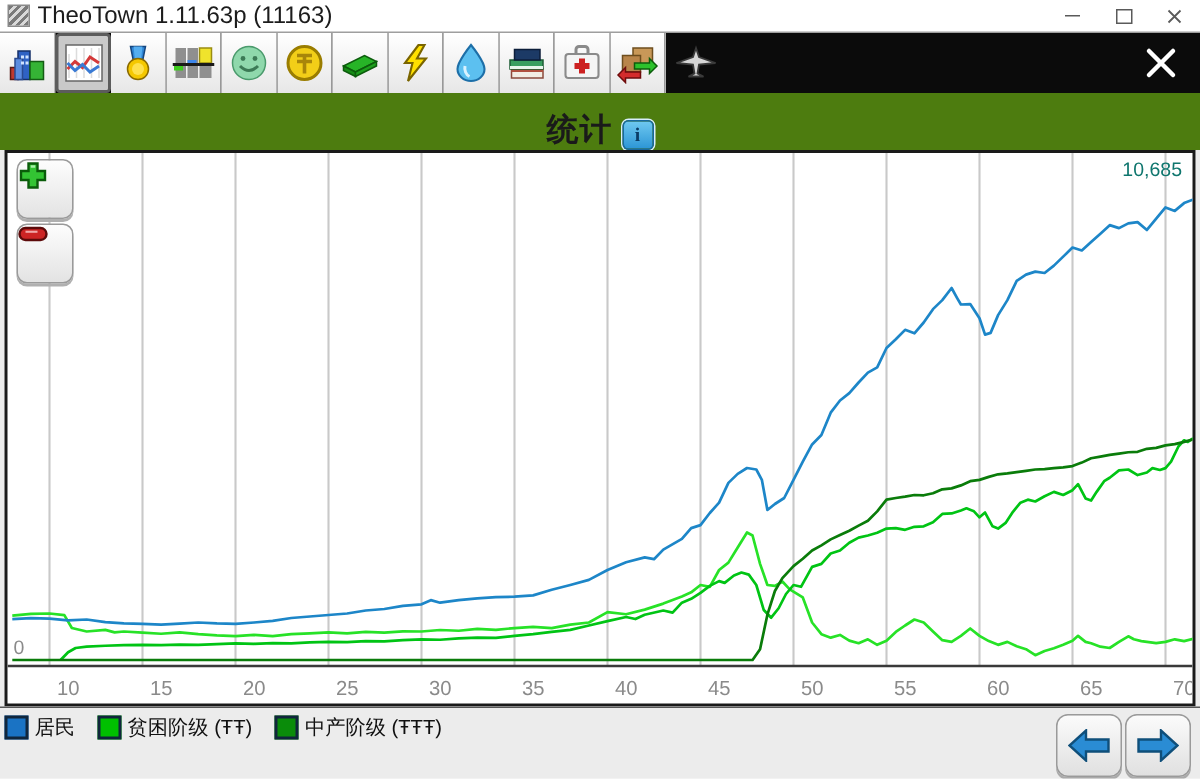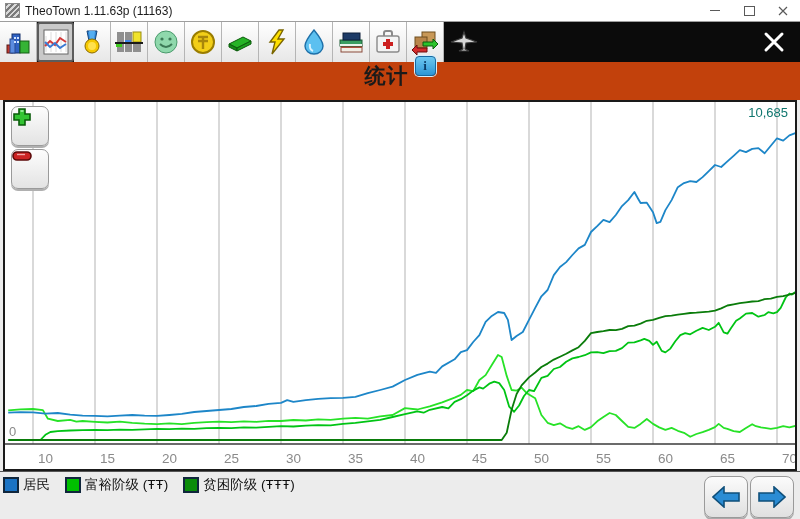--- a/index.html
+++ b/index.html
@@ -1,36 +1,36 @@
 <!DOCTYPE html>
 <html><head>
 <meta charset="utf-8">
 <style>
   html,body{margin:0;padding:0;}
   body{width:800px;height:519px;font-family:"Liberation Sans",sans-serif;background:#ececec;position:relative;overflow:hidden;}
 
   
   .titlebar{height:22px;background:#ffffff;border-bottom:1px solid #9e9e9e;display:flex;align-items:center;box-sizing:border-box;}
   .app-icon{width:13px;height:13px;margin:0 5px 0 5px;background:repeating-linear-gradient(135deg,#7a7a7a 0 2px,#d9d9d9 2px 4px);border:1px solid #8a8a8a;}
-  .win-title{font-size:12px;color:#1c1c1c;}
+  .win-title{font-size:16px;color:#1c1c1c;}
   .win-controls{margin-left:auto;display:flex;height:100%;}
   .win-ctl{width:34px;height:100%;display:flex;align-items:center;justify-content:center;color:#5a5a5a;}
   .glyph-min{width:10px;height:0;border-top:1px solid #5a5a5a;}
   .glyph-max{width:9px;height:8px;border:1px solid #5a5a5a;}
 
   
   .toolbar{height:40px;background:#0b0b0b;display:flex;align-items:stretch;}
   .tb-btn{width:37px;flex:0 0 37px;background:linear-gradient(#ffffff,#e7e7e7);border-right:1px solid #b5b5b5;display:flex;align-items:center;justify-content:center;box-sizing:border-box;}
   .tb-btn.selected{background:#c9c9c9;border:2px solid #5c5c5c;border-radius:3px;}
   .tb-dark{width:40px;flex:0 0 40px;background:transparent;display:flex;align-items:center;justify-content:center;}
   .tb-spacer{flex:1;}
   .tb-close{width:52px;flex:0 0 52px;display:flex;align-items:center;justify-content:center;}
 
   
-  .title-band{height:38px;background:#c2410c;display:flex;align-items:flex-start;justify-content:center;gap:6px;}
+  .title-band{height:38px;background:#4d7c0f;display:flex;align-items:flex-end;justify-content:center;gap:6px;}
   .panel-title{font-size:21px;font-weight:bold;color:#1a1a1a;letter-spacing:1px;}
   .info-icon{width:19px;height:18px;border-radius:4px;background:linear-gradient(#6ec8f0,#2d96d6);border:1px solid #1769a0;box-shadow:0 0 0 1px #d8eefb;color:#0a3c66;font-size:13px;font-weight:bold;font-family:"Liberation Serif",serif;display:flex;align-items:center;justify-content:center;margin-top:-6px;}
 
   
   .chart-panel{position:absolute;left:3px;top:100px;width:794px;height:371px;box-sizing:border-box;border:2px solid #1a1a1a;background:#ffffff;}
   .chart-panel svg{position:absolute;left:0;top:0;}
   .y-max-label{position:absolute;top:3px;right:7px;font-size:13px;color:#0f766e;}
   .y-min-label{position:absolute;top:322px;left:4px;font-size:13px;color:#8a8a8a;}
 
   .zoom-btn{position:absolute;left:6px;width:36px;height:38px;border-radius:7px;background:linear-gradient(#fdfdfd,#e3e3e3);border:1px solid #9a9a9a;box-shadow:0 2px 0 #b0b0b0;display:flex;align-items:center;justify-content:center;}
@@ -234,25 +234,25 @@
 </div>
 
 <div class="bottom-bar">
   <div class="legend">
     <div class="legend-item">
       <div class="legend-swatch" style="background: rgb(26, 115, 196);"></div>
       <div class="legend-label">居民</div>
     </div>
     <div class="legend-item">
       <div class="legend-swatch" style="background: rgb(0, 192, 0);"></div>
-      <div class="legend-label">富裕阶级 (ŦŦ)</div>
+      <div class="legend-label">贫困阶级 (ŦŦ)</div>
     </div>
     <div class="legend-item">
       <div class="legend-swatch" style="background: rgb(10, 140, 10);"></div>
-      <div class="legend-label">贫困阶级 (ŦŦŦ)</div>
+      <div class="legend-label">中产阶级 (ŦŦŦ)</div>
     </div>
   </div>
   <div class="nav-btn nav-prev">
     <svg width="28" height="22" viewBox="0 0 28 22">
       <polygon points="12,1 12,7 27,7 27,15 12,15 12,21 1,11" fill="#2a8cd4" stroke="#0f4f7a" stroke-width="1.6"></polygon>
     </svg>
   </div>
   <div class="nav-btn nav-next">
     <svg width="28" height="22" viewBox="0 0 28 22">
       <polygon points="16,1 16,7 1,7 1,15 16,15 16,21 27,11" fill="#2a8cd4" stroke="#0f4f7a" stroke-width="1.6"></polygon>

